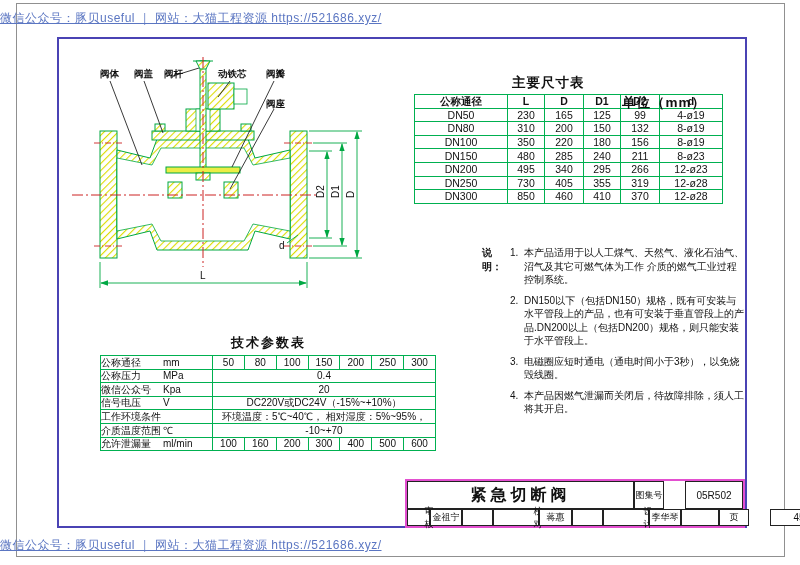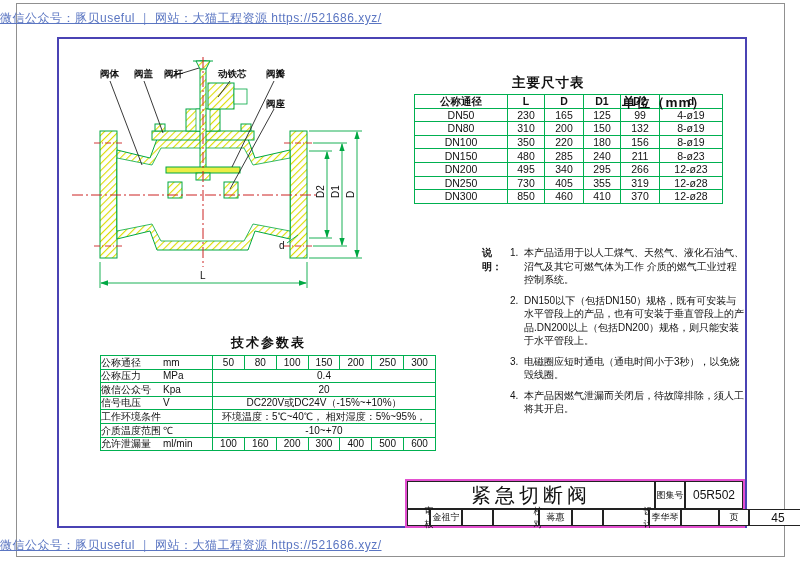--- a/index.html
+++ b/index.html
@@ -45,25 +45,25 @@
   .tech-tbl tr.dark-top td{border-top:1px solid #3a3a3a;}
 
   
   .tb{position:absolute;left:405px;top:479px;width:340px;height:49px;
       border:2px solid #e34fd0;background:#fff;box-sizing:border-box;}
   .tb-row{display:flex;}
   .tb-cell{border:1px solid #222;box-sizing:border-box;display:flex;
       align-items:center;justify-content:center;font-size:9px;background:#fff;}
   .tb-r1{height:28px;}
   .tb-r2{height:17px;}
-  .tb-title{flex:1;font-size:20px;font-weight:400;letter-spacing:4px;}
+  .tb-title{flex:1;font-size:16px;font-weight:700;letter-spacing:4px;}
   .w30{width:30px;flex:none;}.w58{width:58px;flex:none;}
   .w20{width:20px;flex:none;padding-left:21px;}.w32{width:32px;flex:none;text-align:right;}.w31{width:31px;flex:none;}
   .w17{width:17px;flex:none;padding-left:44px;}.w33{width:33px;flex:none;}.w38{width:38px;flex:none;}
-  .atlas-no,.page-no{font-size:12px;}
+  .atlas-no,.page-no{font-size:10px;margin-left:21px;}
 
   
   .drawing{position:absolute;left:60px;top:55px;}
   .dwg-label{font-size:9.5px;font-weight:600;fill:#111;}
   .dim-letter{font-size:10px;fill:#111;}
 </style>
 </head>
 <body>
 
 <div class="page-edge"></div>

